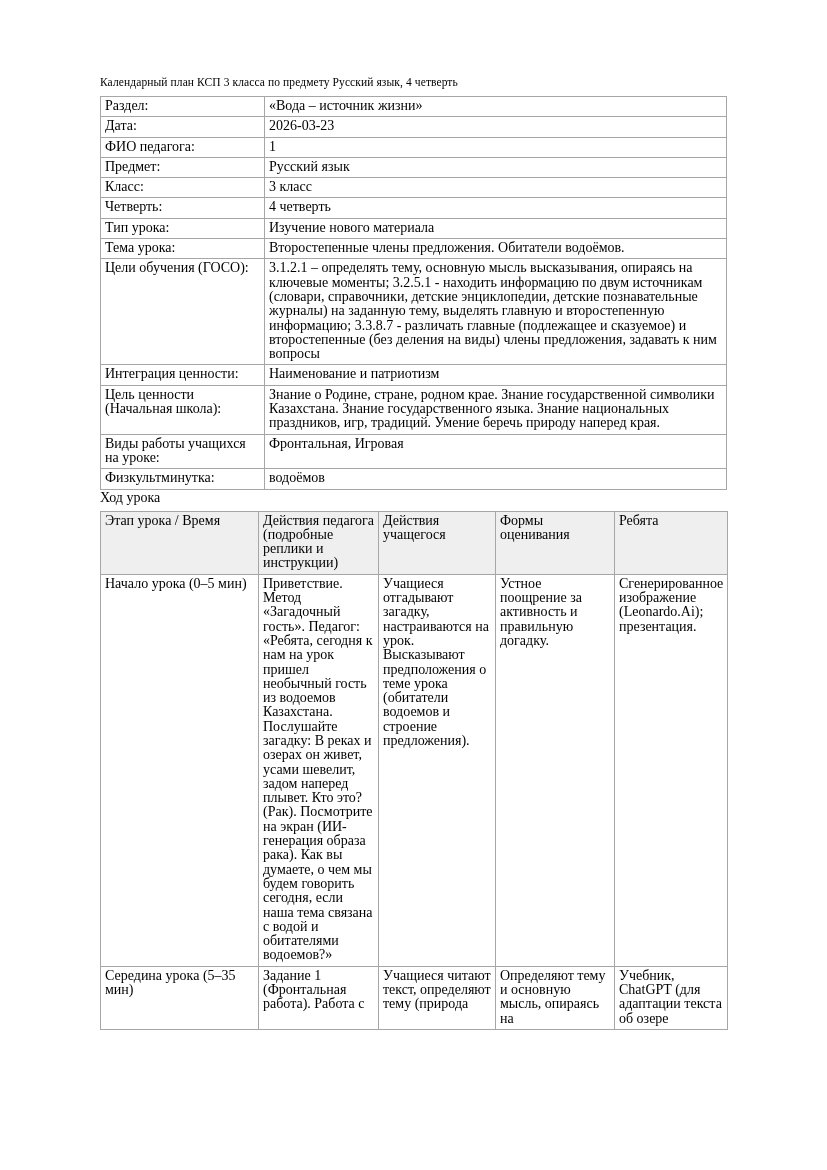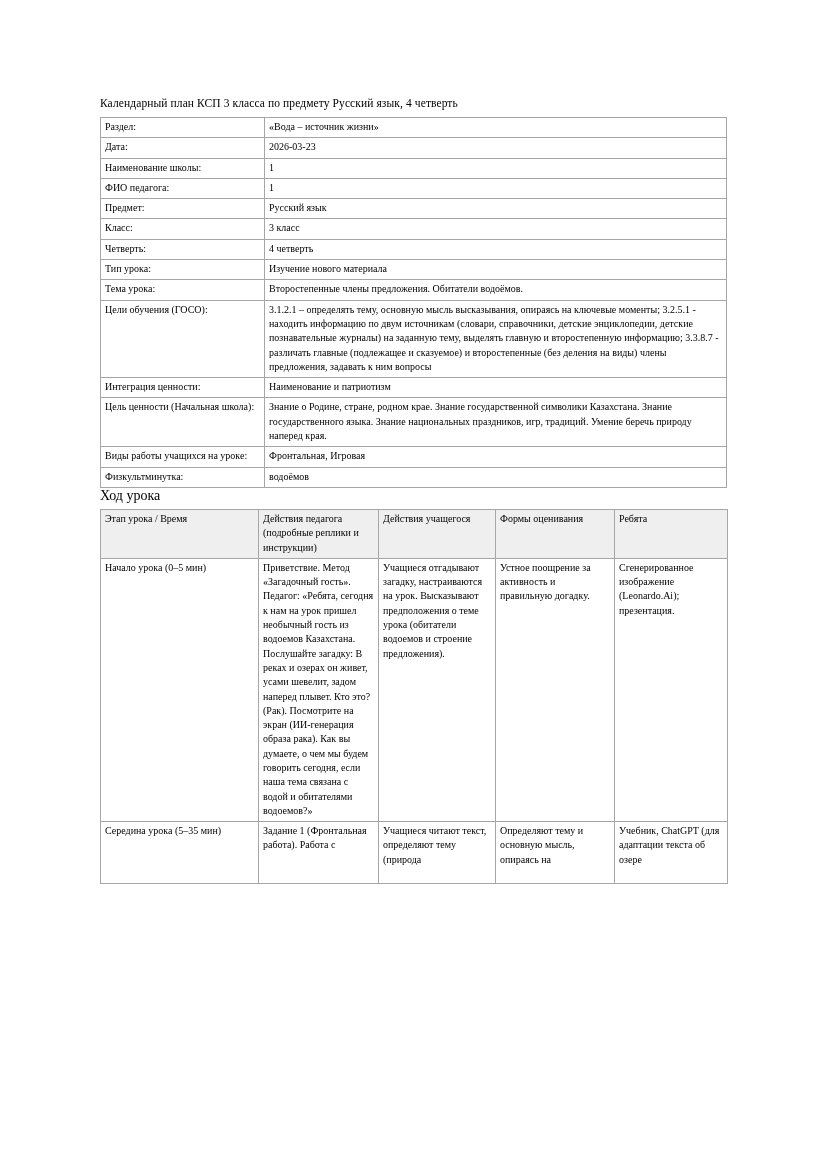--- a/index.html
+++ b/index.html
@@ -12,38 +12,38 @@
     height: 1170px;
     font-family: "Liberation Serif", "DejaVu Serif", serif;
     color: #000000;
     -webkit-font-smoothing: antialiased;
   }
   .page {
     position: relative;
     width: 786px;
     height: 1170px;
     box-sizing: border-box;
-    padding: 96px 100px 0 100px;
+    padding: 75px 100px 0 100px;
   }
   .doc-title {
     font-size: 11.5px;
     line-height: 14px;
     margin: 0 0 7px 0;
     letter-spacing: 0.1px;
   }
   table.info, table.plan {
     border-collapse: collapse;
     width: 627px;
     table-layout: fixed;
   }
   table.info td, table.plan td, table.plan th {
     border: 1px solid #a6a6a6;
     vertical-align: top;
     padding: 2px 4px 3px 4px;
-    font-size: 10px;
+    font-size: 14px;
     line-height: 14.3px;
   }
   table.info td.label {
     width: 155px;
   }
   .mid-label {
     font-size: 14px;
     line-height: 14px;
     margin: 1px 0 6px 0;
   }
@@ -73,24 +73,20 @@
 
   <table class="info">
     <tbody>
       <tr>
         <td class="label">Раздел:</td>
         <td>«Вода – источник жизни»</td>
       </tr>
       <tr>
         <td class="label">Дата:</td>
         <td>2026-03-23</td>
-      </tr>
-      <tr>
-        <td class="label">Наименование школы:</td>
-        <td>1</td>
       </tr>
       <tr>
         <td class="label">ФИО педагога:</td>
         <td>1</td>
       </tr>
       <tr>
         <td class="label">Предмет:</td>
         <td>Русский язык</td>
       </tr>
       <tr>

